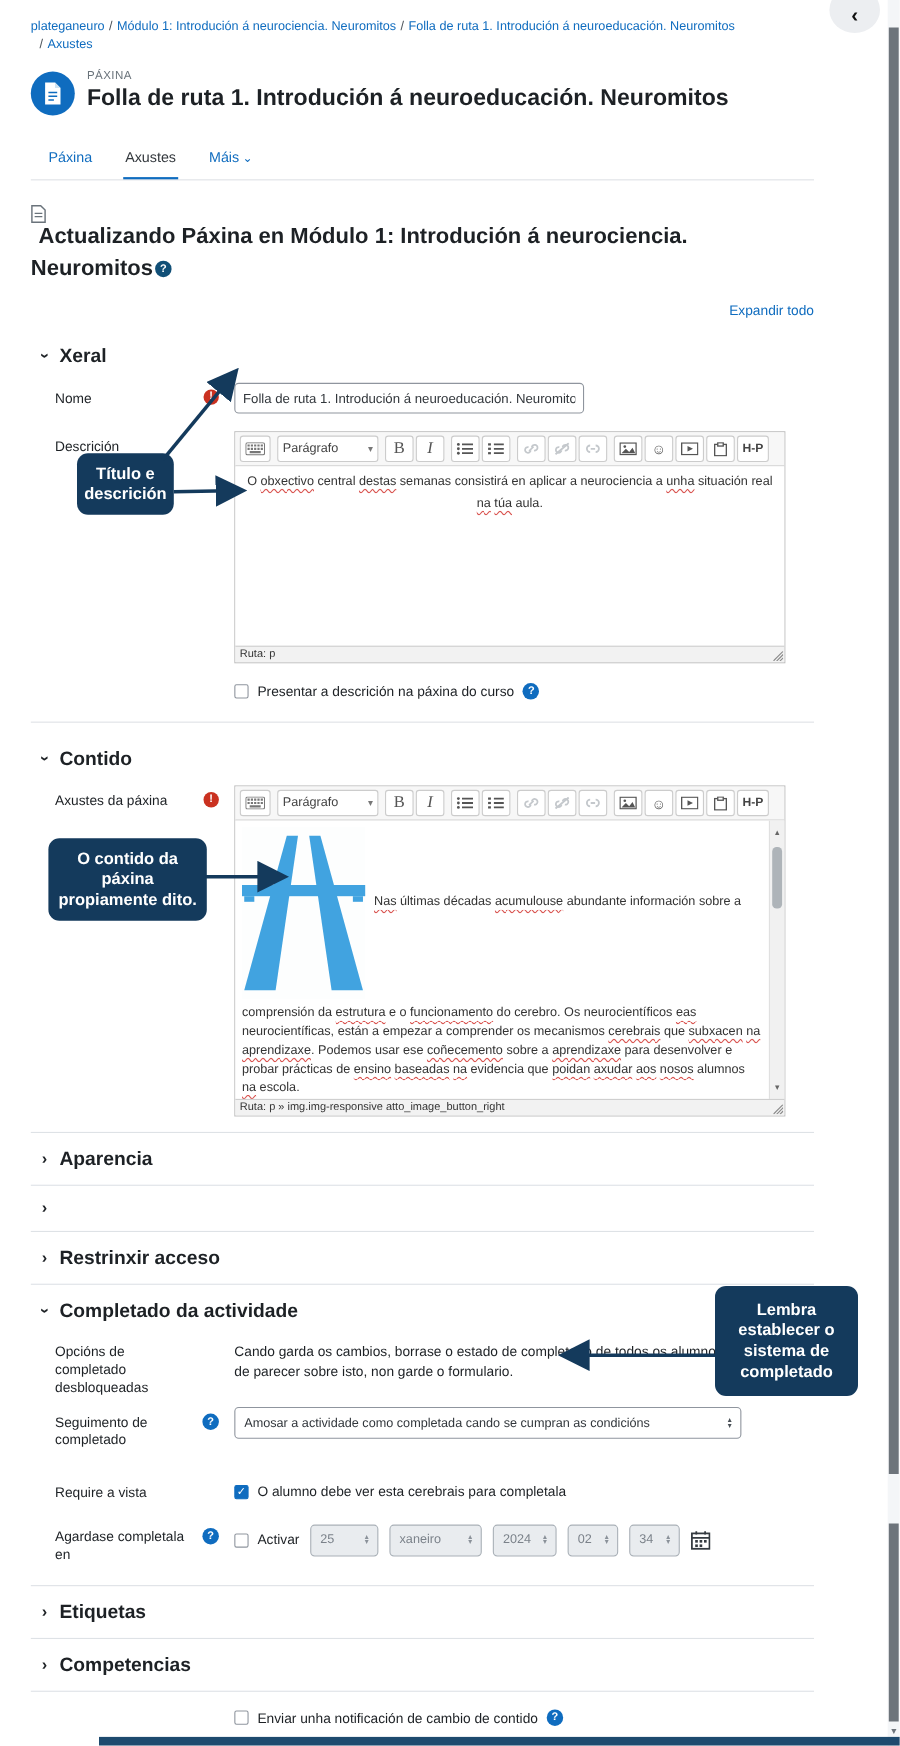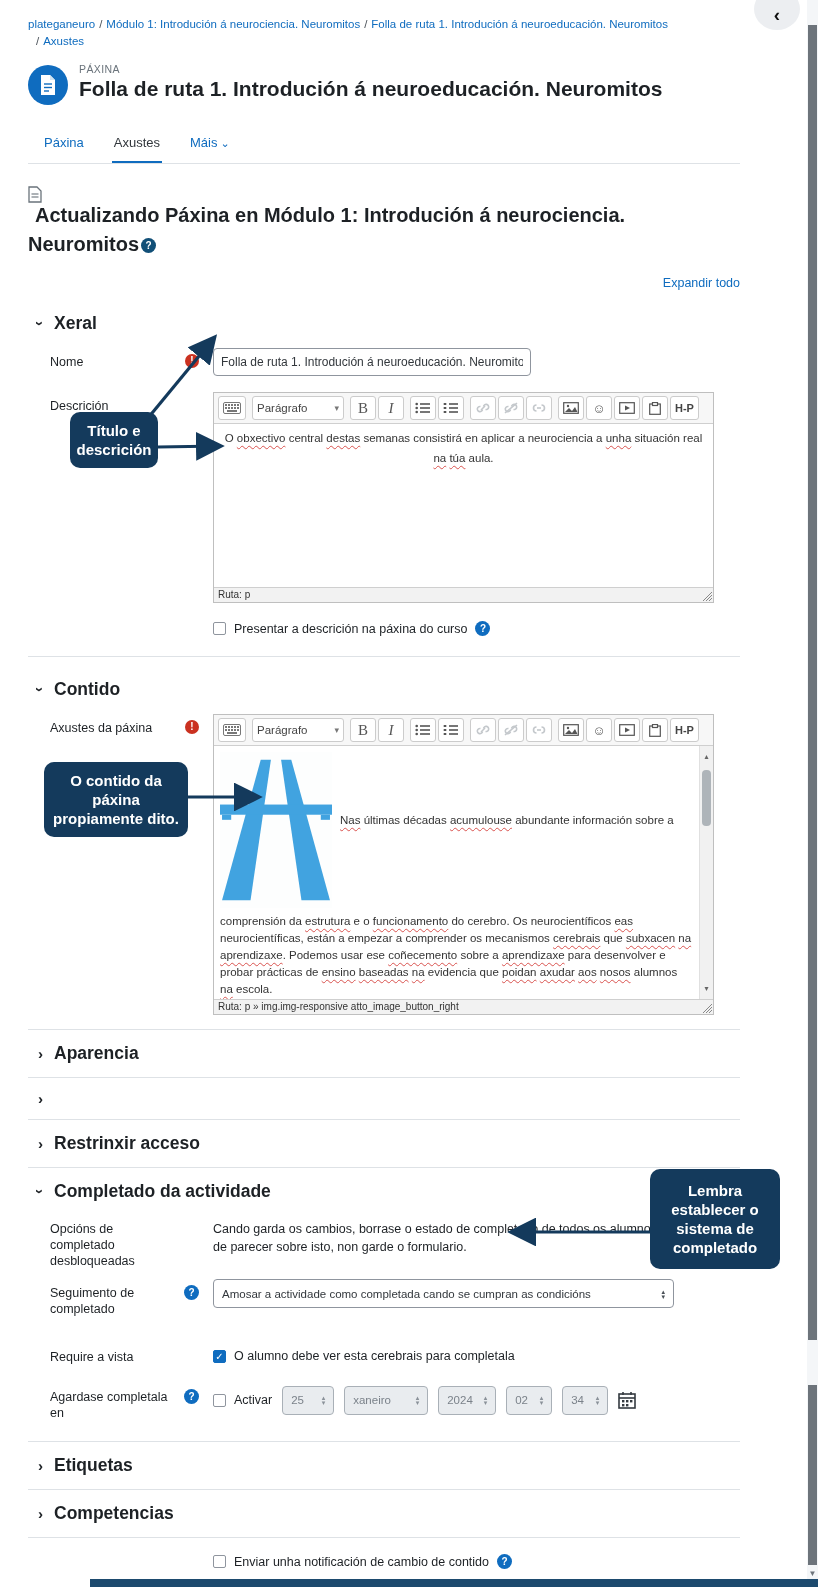--- a/index.html
+++ b/index.html
@@ -554,21 +554,21 @@
   <div class="form-row" style="margin-bottom:20px">
     <div class="lcell" style="padding-top:10px">
         <span class="ltext" style="max-width:132px">Agardase completala en</span>
         <span class="helpdot">?</span>
       </div>
     <div class="fcell datebar">
       <span class="cbrow" style="padding-top:0">
         <span class="cb"></span>
         <span>Activar</span>
       </span>
-      <span class="selbox disabled" style="width:52px">
+      <span class="selbox disabled" style="width:62px">
           <span>25</span>
           <span class="arrows">
             <span>▴</span>
             <span>▾</span>
           </span>
         </span>
       <span class="selbox disabled" style="width:84px">
           <span>xaneiro</span>
           <span class="arrows">
             <span>▴</span>

